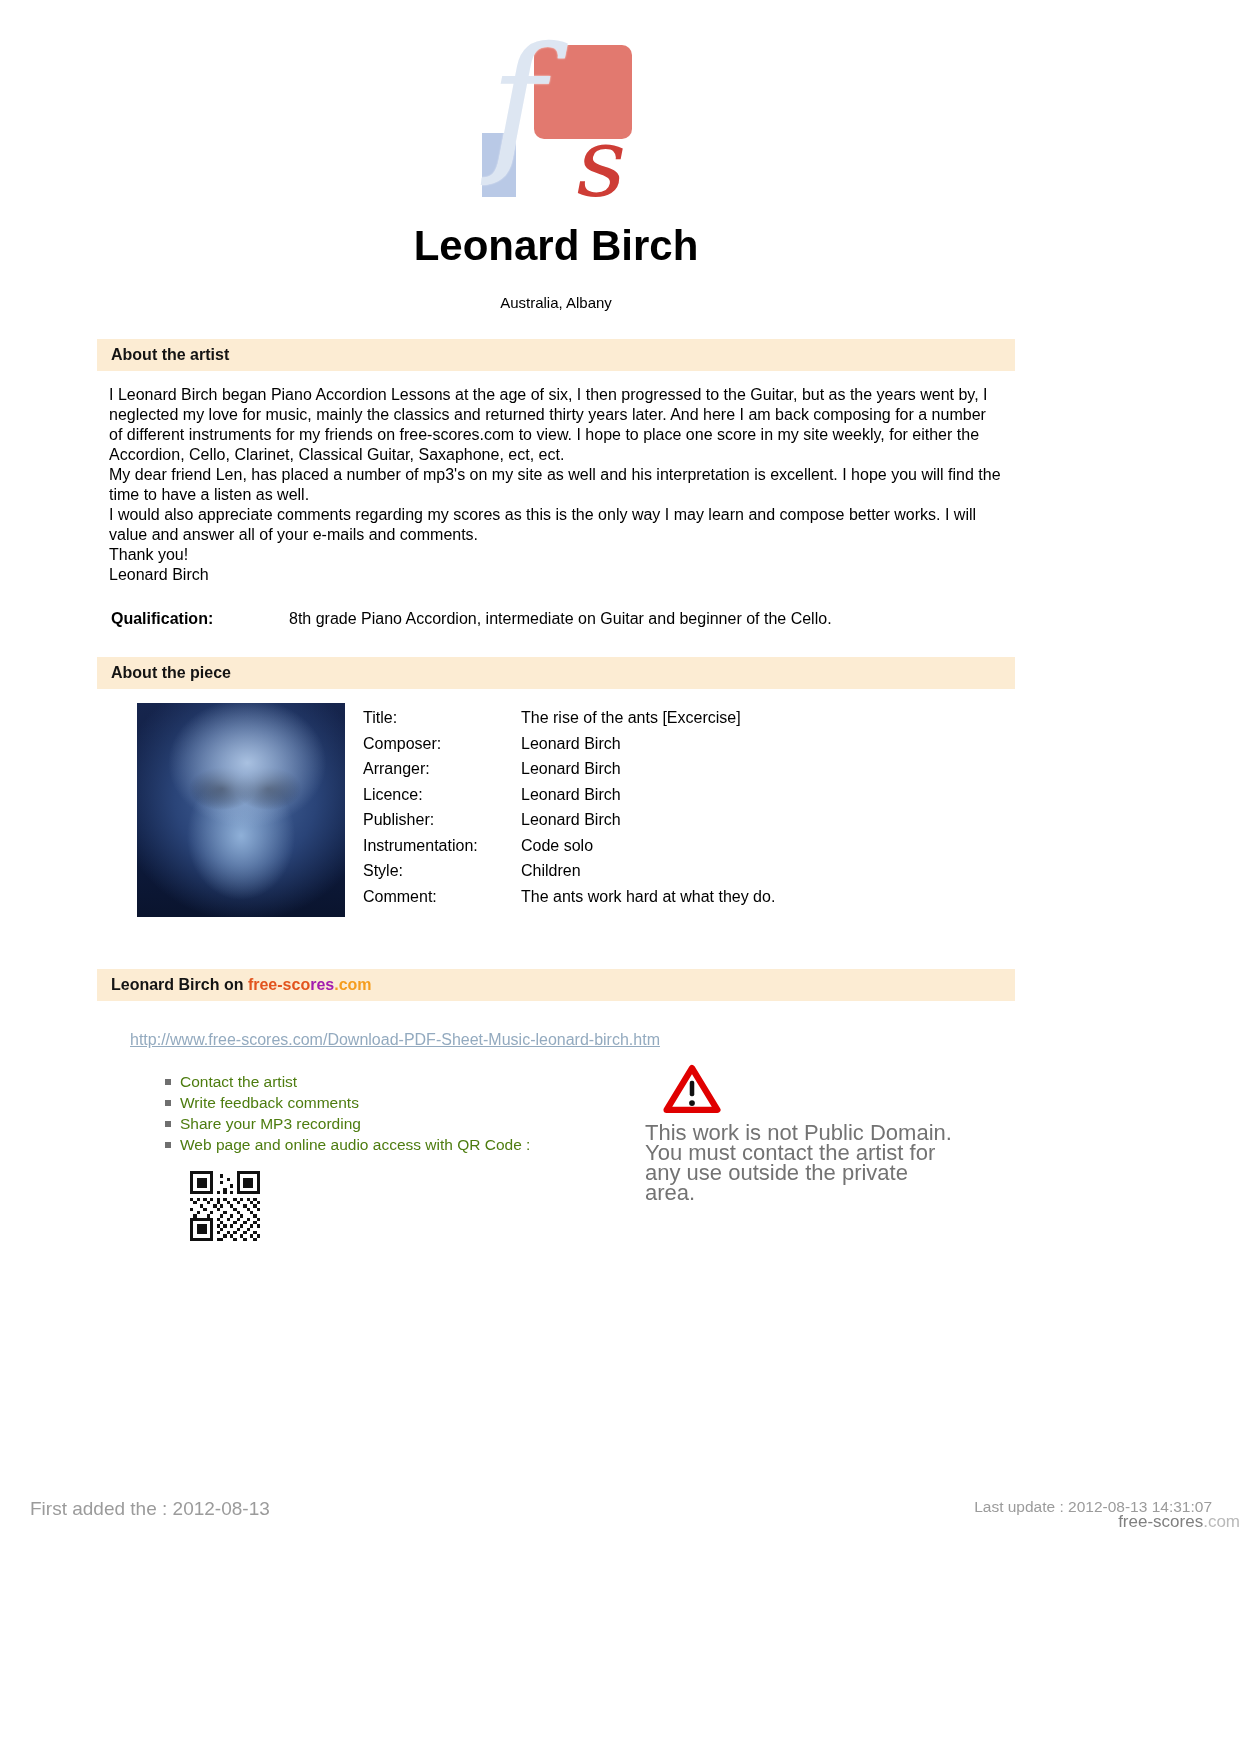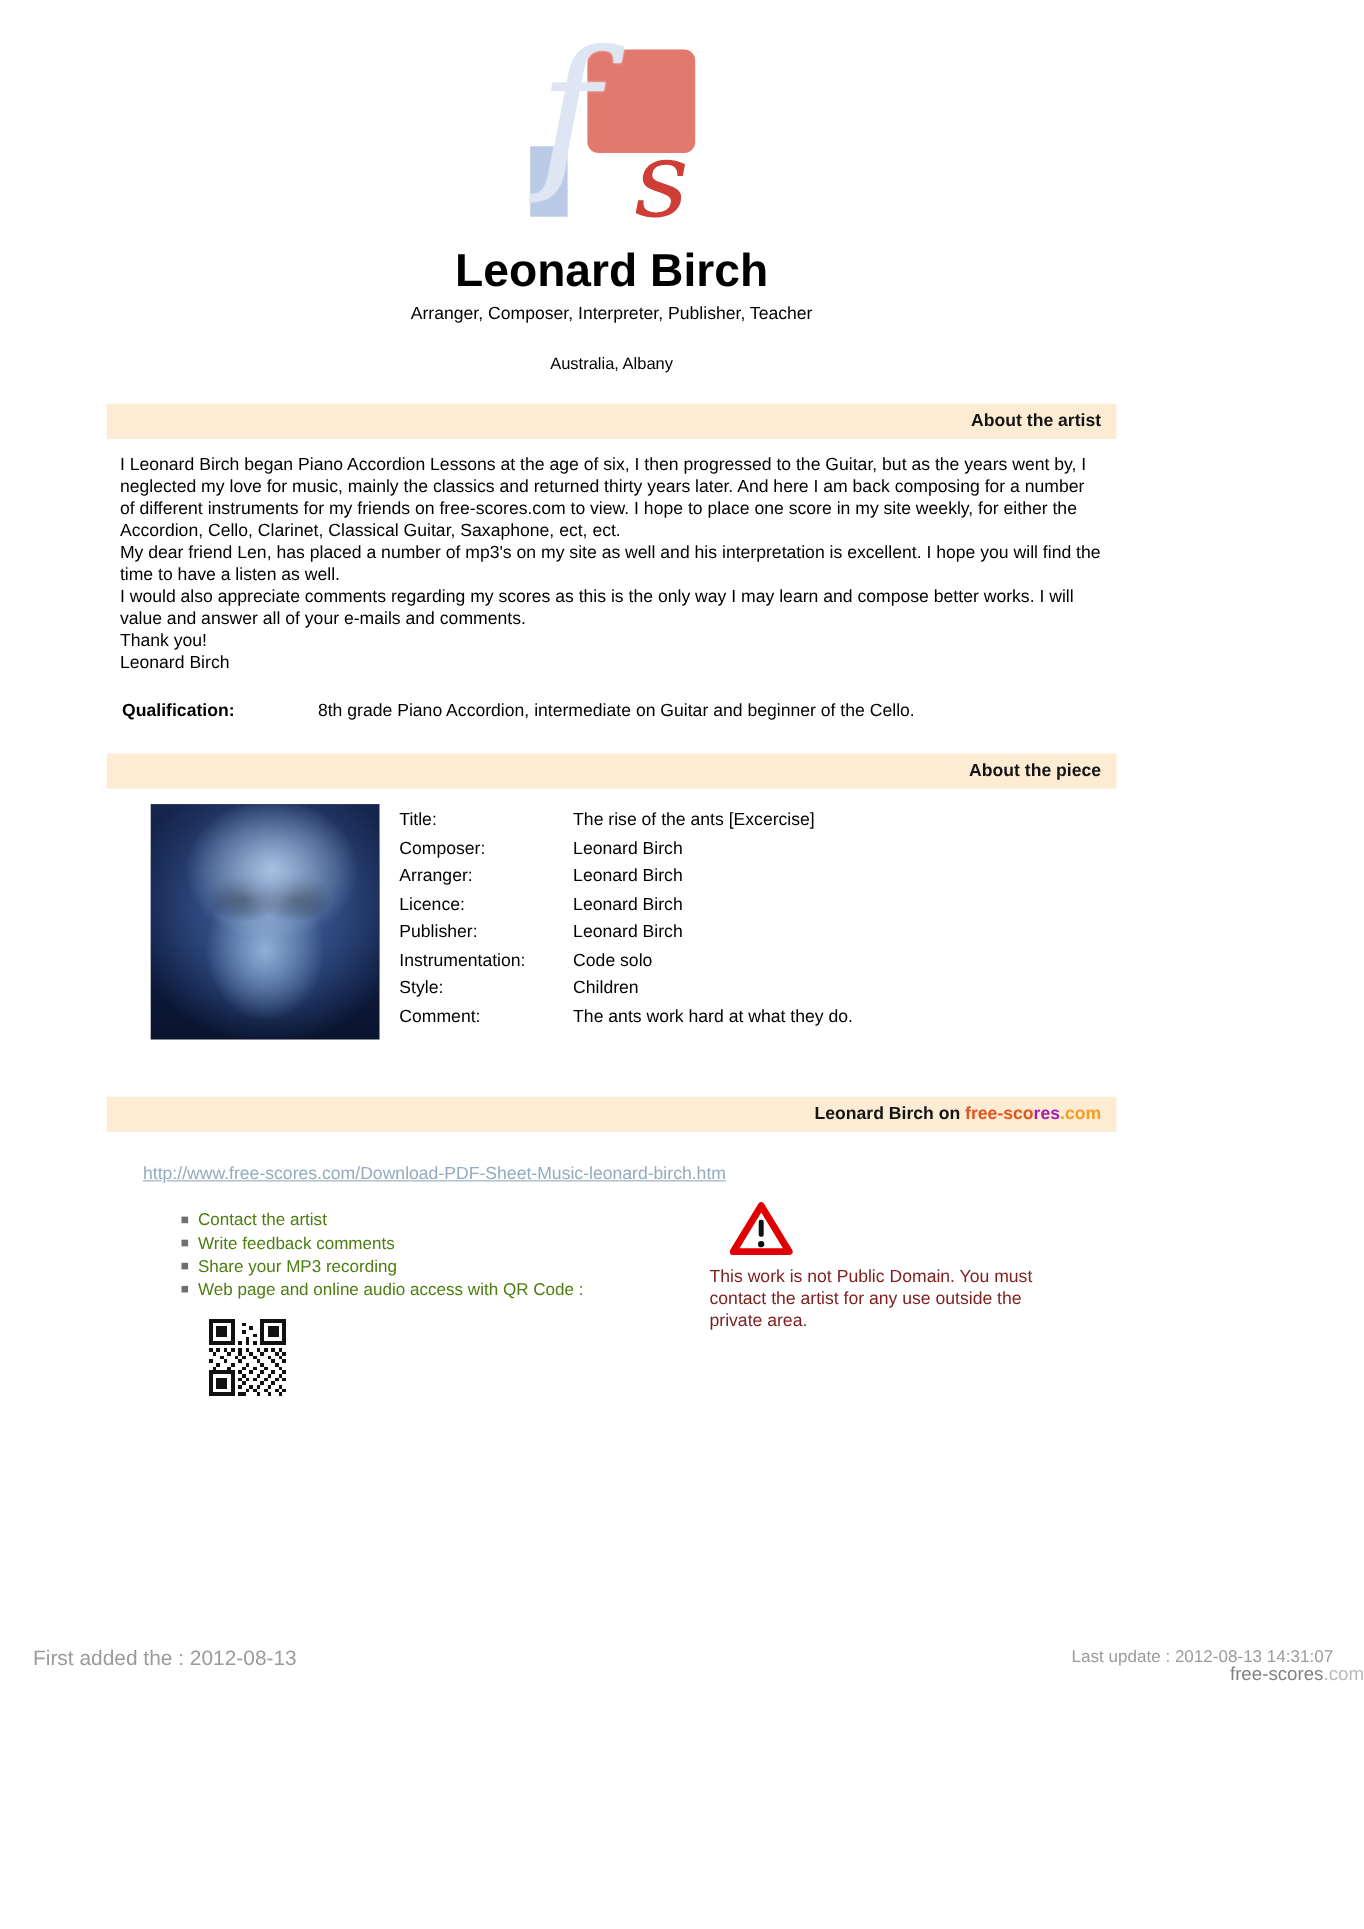--- a/index.html
+++ b/index.html
@@ -13,21 +13,21 @@
   .logo-blue{position:absolute;left:2px;bottom:6px;width:34px;height:64px;background:#b9c9e6;}
   .logo-f{position:absolute;left:10px;top:-18px;font-family:"DejaVu Serif", serif;font-style:italic;
           font-size:150px;line-height:1;color:#dde6f2;text-shadow:0 0 2px #ffffff;}
   .logo-s{position:absolute;right:6px;bottom:-8px;font-family:"DejaVu Serif", serif;font-style:italic;
           font-size:96px;line-height:1;color:#ce3d36;text-shadow:0 0 2px #ffffff;}
 
   .artist-name{margin:20px 0 0;text-align:center;font-size:42px;font-weight:bold;line-height:1.1;}
   .artist-roles{margin-top:6px;text-align:center;font-size:16px;line-height:22px;}
   .artist-location{margin-top:24px;text-align:center;font-size:15px;line-height:20px;}
 
-  .bar{background:#fcecd3;padding:7px 14px;font-weight:bold;font-size:16px;color:#141414;text-align:right;}
+  .bar{background:#fcecd3;padding:7px 14px;font-weight:bold;font-size:16px;color:#141414;}
   .bar1{margin-top:26px;}
   .bar2{margin-top:28px;}
   .bar3{margin-top:52px;}
 
   .about-text{margin-top:14px;padding:0 12px;width:893px;font-size:16px;line-height:20px;}
   .about-text div{margin:0;}
 
   .qualification{display:flex;margin-top:24px;padding:0 14px;font-size:16px;line-height:20px;}
   .q-label{font-weight:bold;width:178px;flex:0 0 auto;}
 
@@ -50,21 +50,21 @@
             text-decoration:underline;cursor:pointer;}
 
   .links-region{position:relative;margin-top:22px;min-height:260px;}
   .bullets{margin-left:68px;font-size:15.5px;color:#4d7c0f;}
   .bullet-row{line-height:21px;}
   .bullet-sq{display:inline-block;width:6px;height:6px;background:#6f6f6f;margin-right:9px;vertical-align:2px;}
   .qr{margin:16px 0 0 25px;}
 
   .warning{position:absolute;left:548px;top:-8px;width:312px;}
   .warn-tri{display:block;margin-left:18px;}
-  .warn-text{margin-top:8px;font-size:16px;line-height:20px;color:#7f1d1d;}
+  .warn-text{margin-top:8px;font-size:22px;line-height:20px;color:#737373;}
 
   .footer-left{position:absolute;left:30px;top:1498px;font-size:19px;color:#9b9b9b;}
   .footer-right{position:absolute;right:28px;top:1498px;font-size:15.5px;color:#9b9b9b;}
   .footer-brand{position:absolute;left:0;right:0;top:1512px;text-align:right;font-size:17px;}
   .fb-name{color:#808080;}
   .fb-tld{color:#b9b9b9;}
 </style>
 </head>
 <body>
 
@@ -72,21 +72,20 @@
   <div class="content">
 
     <div class="logo-wrap">
       <div class="logo-red"></div>
       <div class="logo-blue"></div>
       <div class="logo-f">f</div>
       <div class="logo-s">s</div>
     </div>
 
     <h1 class="artist-name">Leonard Birch</h1>
-    <div class="artist-roles">Arranger, Composer, Interpreter, Publisher, Teacher</div>
     <div class="artist-location">Australia, Albany</div>
 
     <div class="bar bar1">About the artist</div>
 
     <div class="about-text">
       <div>I Leonard Birch began Piano Accordion Lessons at the age of six, I then progressed to the Guitar, but as the years went by, I neglected my love for music, mainly the classics and returned thirty years later. And here I am back composing for a number of different instruments for my friends on free-scores.com to view. I hope to place one score in my site weekly, for either the Accordion, Cello, Clarinet, Classical Guitar, Saxaphone, ect, ect.</div>
       <div>My dear friend Len, has placed a number of mp3's on my site as well and his interpretation is excellent. I hope you will find the time to have a listen as well.</div>
       <div>I would also appreciate comments regarding my scores as this is the only way I may learn and compose better works. I will value and answer all of your e-mails and comments.</div>
       <div>Thank you!</div>
       <div>Leonard Birch</div>

